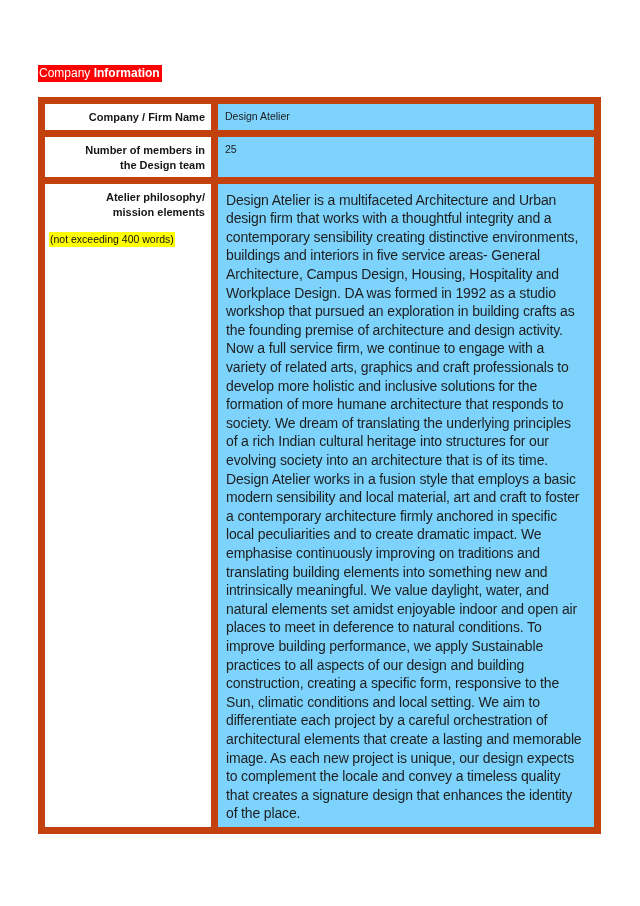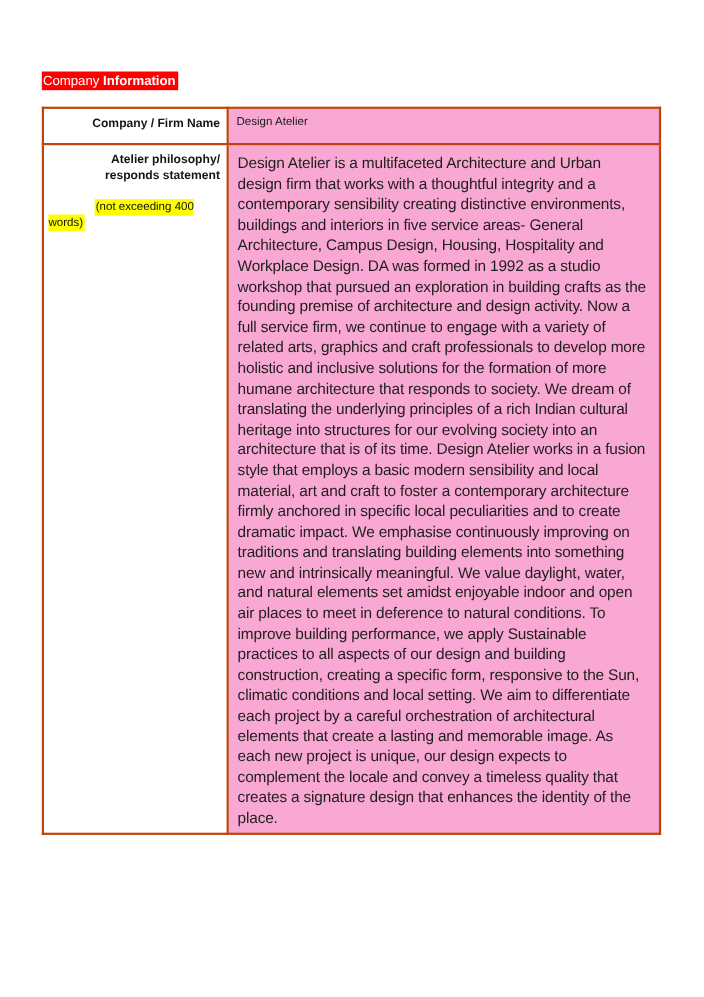--- a/index.html
+++ b/index.html
@@ -21,58 +21,57 @@
   }
   .hl-red .bold { font-weight: bold; }
 
   table.info-table {
     position: absolute; left: 38px; top: 97px;
     width: 563px;
     border-collapse: collapse;
     table-layout: fixed;
   }
   .info-table td {
-    border: 2px solid #c2410c;
+    border: 7px solid #c2410c;
     vertical-align: top;
     overflow: hidden;
   }
   td.label-cell {
     width: 156px;
     text-align: right;
     font-weight: bold;
     font-size: 11px;
     line-height: 1.35;
     padding: 6px 6px 4px 4px;
     background: #ffffff;
     color: #161616;
   }
   td.value-cell {
     font-size: 10.5px;
     line-height: 1.3;
     padding: 6px 8px 4px 7px;
     color: #1b1b1b;
   }
-  .shade { background: #f9a8d4; }
+  .shade { background: #7dd3fc; }
   .r1 { height: 33px; }
   .r2 { height: 34px; }
   .r3 { height: 33px; }
   .r4 { height: 46px; }
   .r5 { height: 595px; }
 
   .note-line {
     margin-top: 13px;
     font-weight: normal;
     font-size: 10.5px;
     text-align: left;
   }
   .hl-yellow {
     background: #ffff00;
     color: #101010;
     padding: 1px 1px 2px 1px;
-    margin-left: 42px;
   }
 
   .philosophy {
     margin: 0;
     font-size: 14px;
     line-height: 18.6px;
     letter-spacing: -0.15px;
     color: #1e1e1e;
     padding: 1px 2px 0 1px;
   }
@@ -85,24 +84,31 @@
   <div class="doc-heading">
     <span class="hl-red"><span>Company </span><span class="bold">Information</span></span>
   </div>
 
   <table class="info-table">
     <tbody>
         <tr class="r1">
       <td class="label-cell">Company / Firm Name</td>
       <td class="value-cell shade">Design Atelier</td>
     </tr>
+    <tr class="r4">
+      <td class="label-cell">
+        <div>Number of members in</div>
+        <div>the Design team</div>
+      </td>
+      <td class="value-cell shade">25</td>
+    </tr>
     <tr class="r5">
       <td class="label-cell">
         <div>Atelier philosophy/</div>
-        <div>responds statement</div>
+        <div>mission elements</div>
         <div class="note-line">
           <span class="hl-yellow">(not exceeding 400 words)</span>
         </div>
       </td>
       <td class="value-cell shade">
         <p class="philosophy">Design Atelier is a multifaceted Architecture and Urban design firm that works with a thoughtful integrity and a contemporary sensibility creating distinctive environments, buildings and interiors in five service areas- General Architecture, Campus Design, Housing, Hospitality and Workplace Design. DA was formed in 1992 as a studio workshop that pursued an exploration in building crafts as the founding premise of architecture and design activity. Now a full service firm, we continue to engage with a variety of related arts, graphics and craft professionals to develop more holistic and inclusive solutions for the formation of more humane architecture that responds to society. We dream of translating the underlying principles of a rich Indian cultural heritage into structures for our evolving society into an architecture that is of its time. Design Atelier works in a fusion style that employs a basic modern sensibility and local material, art and craft to foster a contemporary architecture firmly anchored in specific local peculiarities and to create dramatic impact. We emphasise continuously improving on traditions and translating building elements into something new and intrinsically meaningful. We value daylight, water, and natural elements set amidst enjoyable indoor and open air places to meet in deference to natural conditions. To improve building performance, we apply Sustainable practices to all aspects of our design and building construction, creating a specific form, responsive to the Sun, climatic conditions and local setting. We aim to differentiate each project by a careful orchestration of architectural elements that create a lasting and memorable image. As each new project is unique, our design expects to complement the locale and convey a timeless quality that creates a signature design that enhances the identity of the place.</p>
       </td>
     </tr>
   </tbody>
     </table>

